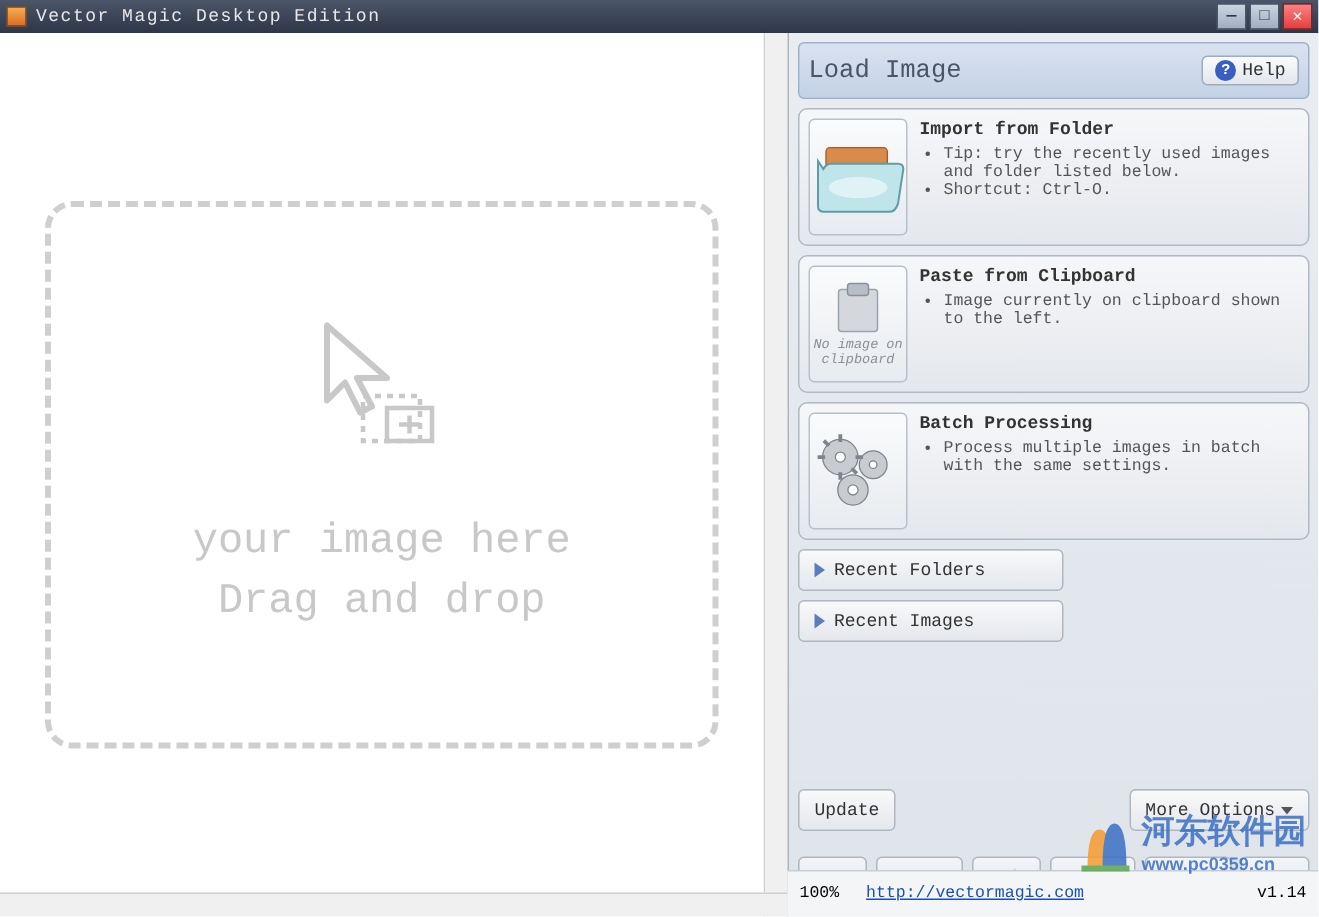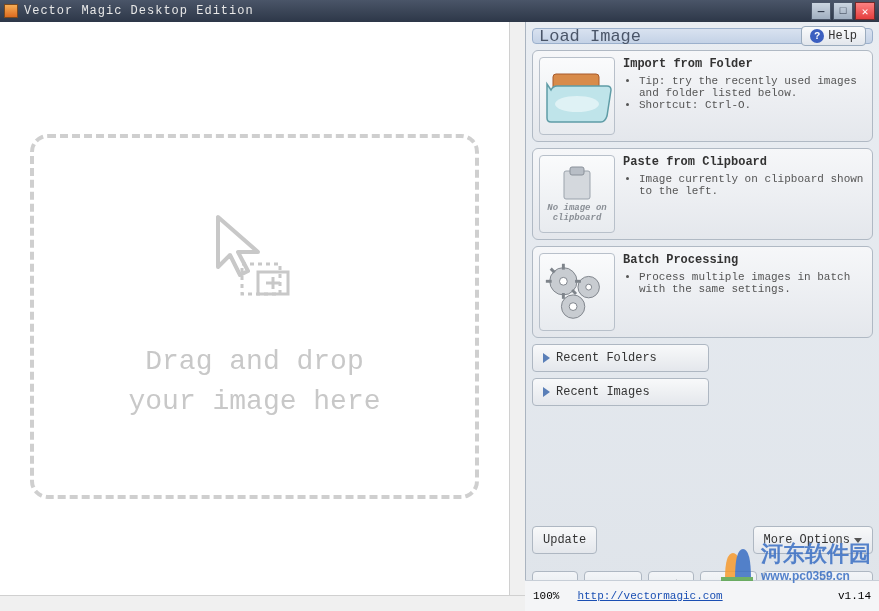--- a/index.html
+++ b/index.html
@@ -19,27 +19,27 @@
 .left { flex:1; background:#fff; position:relative; padding:12px 4px; display:flex; }
 .scrollbar-v { width:16px; background:#f0f0f0; border-left:1px solid #d0d0d0; }
 
 .drop-zone { margin:100px 26px 100px 26px; flex:1; border:4px dashed #cfcfcf; border-radius:18px; display:flex; flex-direction:column; align-items:center; justify-content:center; color:#c8c8c8; }
 .drop-zone svg { margin-bottom:40px; }
 .drop-text { font-size:28px; font-family:"Courier New",monospace; text-align:center; line-height:1.4; }
 
 
 .right { width:354px; background:linear-gradient(#e9edf2,#dfe4ea); border-left:1px solid #aab4c0; display:flex; flex-direction:column; padding:6px; }
 
-.panel-header { height:16px; background:linear-gradient(#d9e2f0,#c4d2e6); border:1px solid #9bb0cc; border-radius:4px; display:flex; align-items:center; padding:0 6px; margin-bottom:6px; }
+.panel-header { height:38px; background:linear-gradient(#d9e2f0,#c4d2e6); border:1px solid #9bb0cc; border-radius:4px; display:flex; align-items:center; padding:0 6px; margin-bottom:6px; }
 .panel-title { flex:1; font-size:17px; font-family:"Courier New",monospace; color:#4a5568; }
 .help-btn { background:linear-gradient(#fafbfc,#e2e6ec); border:1px solid #9bacbe; border-radius:4px; padding:2px 8px; display:flex; align-items:center; gap:4px; font-size:12px; color:#333; }
 .help-icon { width:14px; height:14px; border-radius:50%; background:#3b5fc0; color:#fff; display:flex; align-items:center; justify-content:center; font-weight:bold; font-size:10px; }
 
 .card { background:linear-gradient(#f6f7f9,#e4e7ec); border:1px solid #b0b9c4; border-radius:6px; padding:6px; display:flex; gap:8px; margin-bottom:6px; }
-.card-thumb { width:76px; height:78px; background:linear-gradient(#fafbfc,#e8ebef); border:1px solid #b8c0ca; border-radius:4px; display:flex; align-items:center; justify-content:center; flex-shrink:0;font-weight:bold; }
+.card-thumb { width:66px; height:78px; background:linear-gradient(#fafbfc,#e8ebef); border:1px solid #b8c0ca; border-radius:4px; display:flex; align-items:center; justify-content:center; flex-shrink:0; }
 .card-body { flex:1; font-size:11px; color:#555; }
 .card-title { font-weight:bold; color:#333; margin-bottom:4px; font-size:12px; }
 .card-body ul { list-style:disc; padding-left:16px; }
 
 .noimg { font-size:9px; color:#8a8f96; text-align:center; font-style:italic; }
 
 .recent-btn { background:linear-gradient(#f8f9fa,#e4e7ec); border:1px solid #aeb7c2; border-radius:4px; padding:6px 10px; display:flex; align-items:center; gap:6px; margin-bottom:6px; width:177px; font-size:12px; color:#333; }
 .tri { width:0; height:0; border-top:5px solid transparent; border-bottom:5px solid transparent; border-left:7px solid #5a7fb8; }
 
 .spacer { flex:1; }
@@ -84,22 +84,22 @@
   <div class="left">
     <div class="drop-zone">
       <svg width="90" height="90" viewBox="0 0 90 90">
         <path d="M8 5 L8 55 L20 43 L30 63 L38 59 L28 40 L48 40 Z" fill="none" stroke="#c8c8c8" stroke-width="4" stroke-linejoin="round"></path>
         <rect x="32" y="52" width="38" height="30" fill="none" stroke="#c8c8c8" stroke-width="3" stroke-dasharray="4,4"></rect>
         <rect x="48" y="60" width="30" height="22" fill="none" stroke="#c8c8c8" stroke-width="3"></rect>
         <line x1="63" y1="65" x2="63" y2="77" stroke="#c8c8c8" stroke-width="3"></line>
         <line x1="56" y1="71" x2="70" y2="71" stroke="#c8c8c8" stroke-width="3"></line>
       </svg>
       <div class="drop-text">
+        <div>your image here</div>
         <div>Drag and drop</div>
-        <div>your image here</div>
       </div>
     </div>
   </div>
   <div class="scrollbar-v"></div>
 
   <div class="right">
     <div class="panel-header">
       <div class="panel-title">Load Image</div>
       <div class="help-btn">
         <div class="help-icon">?</div>

